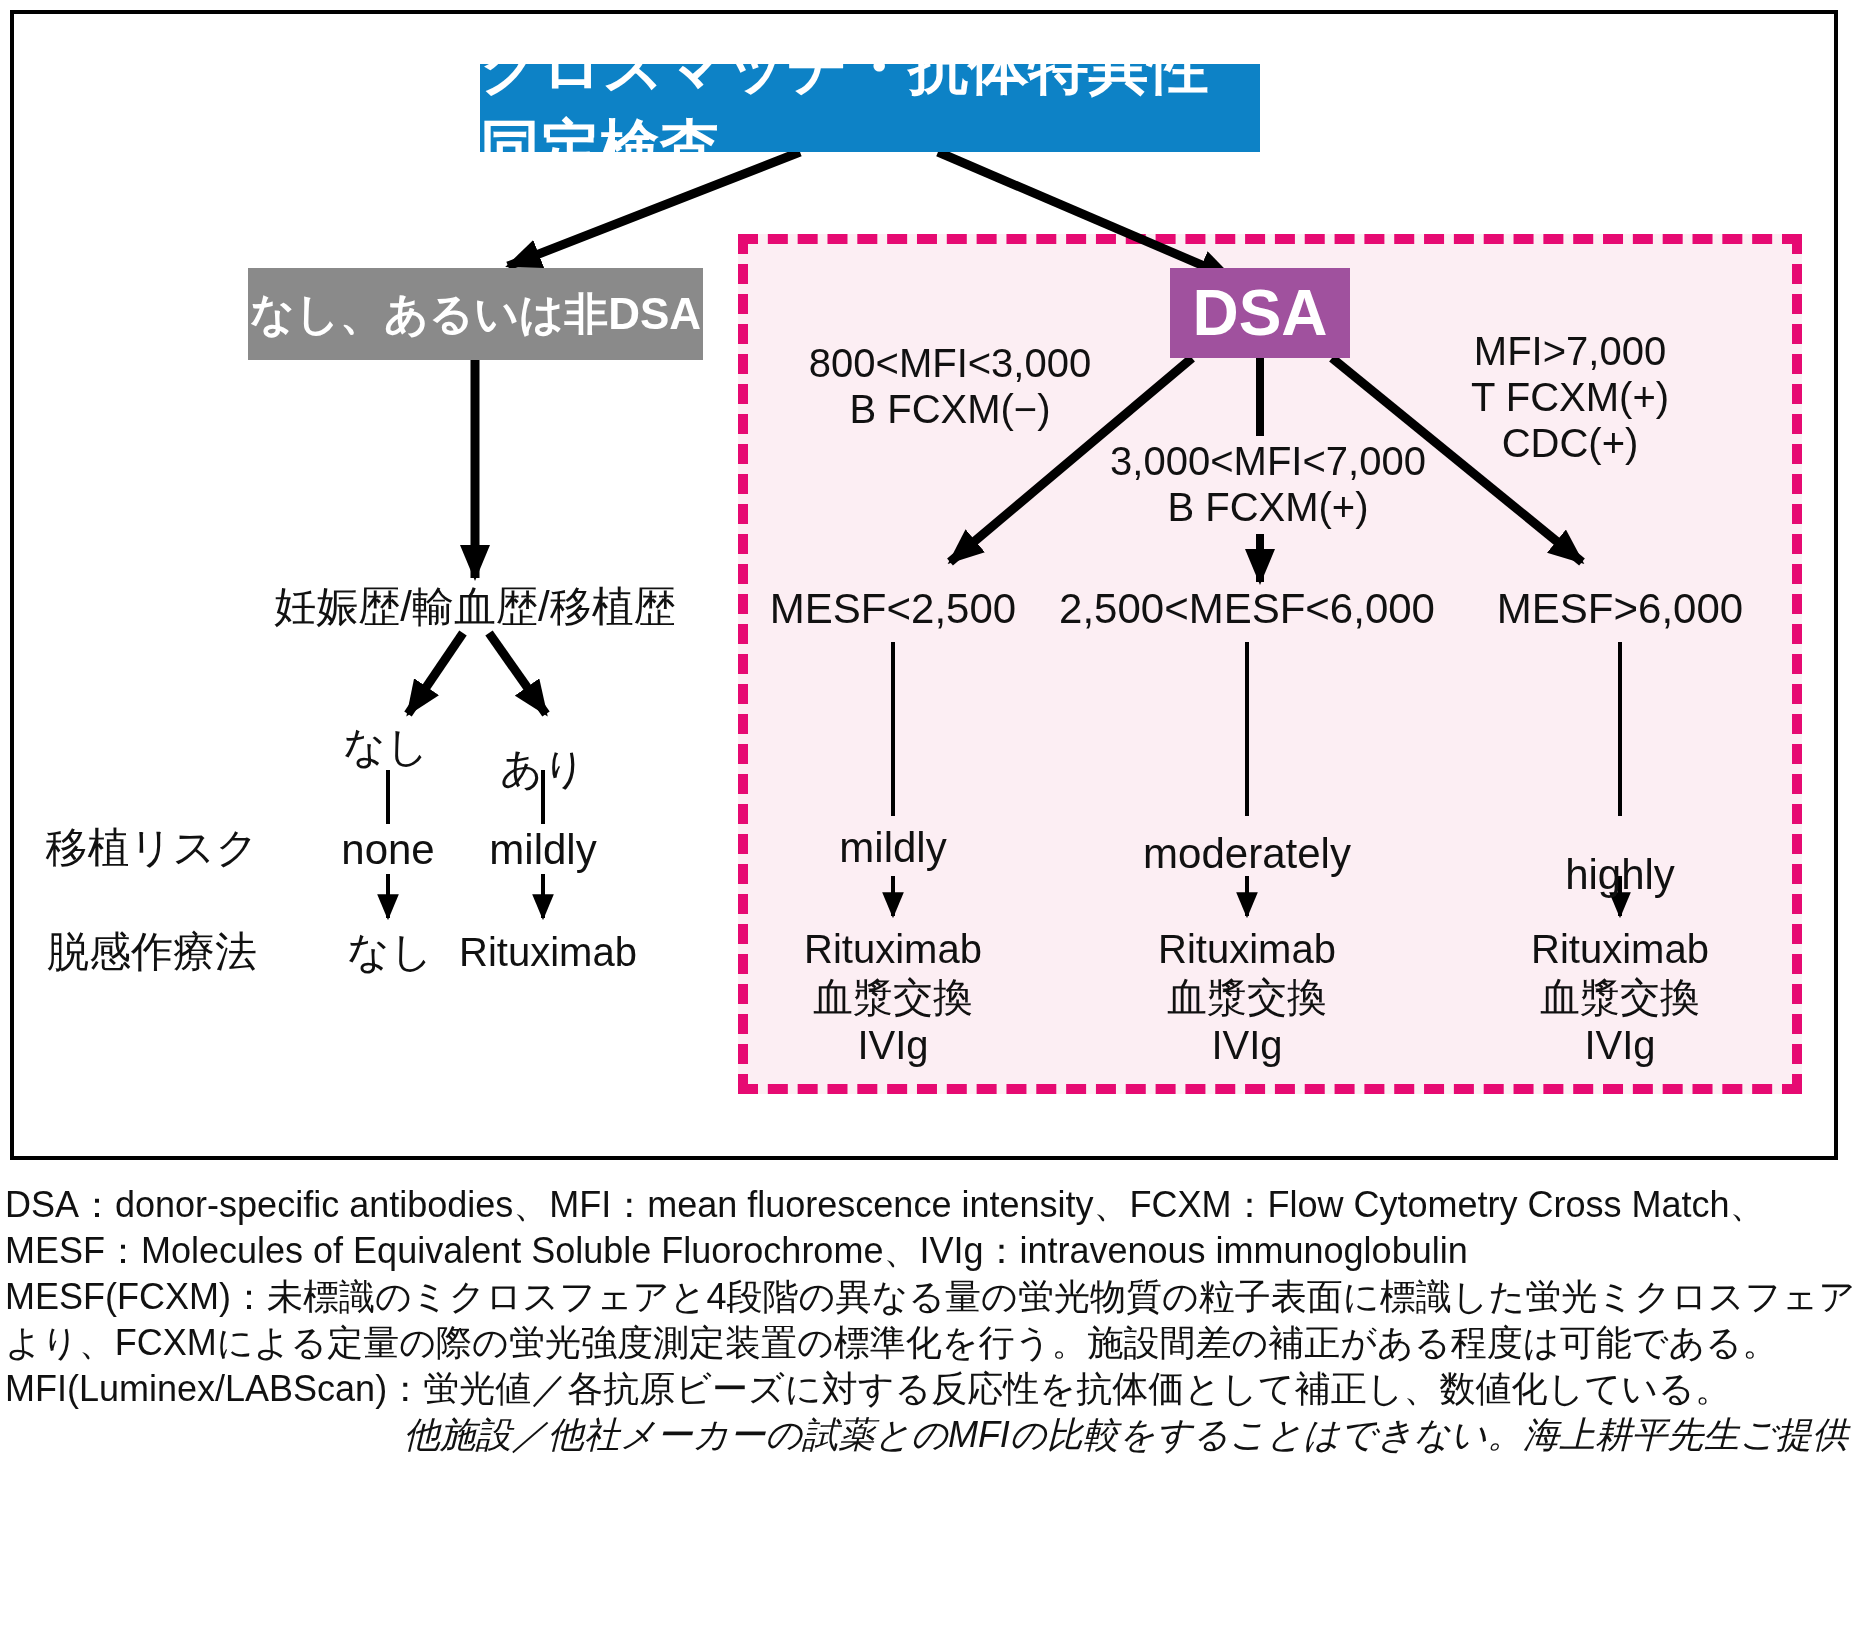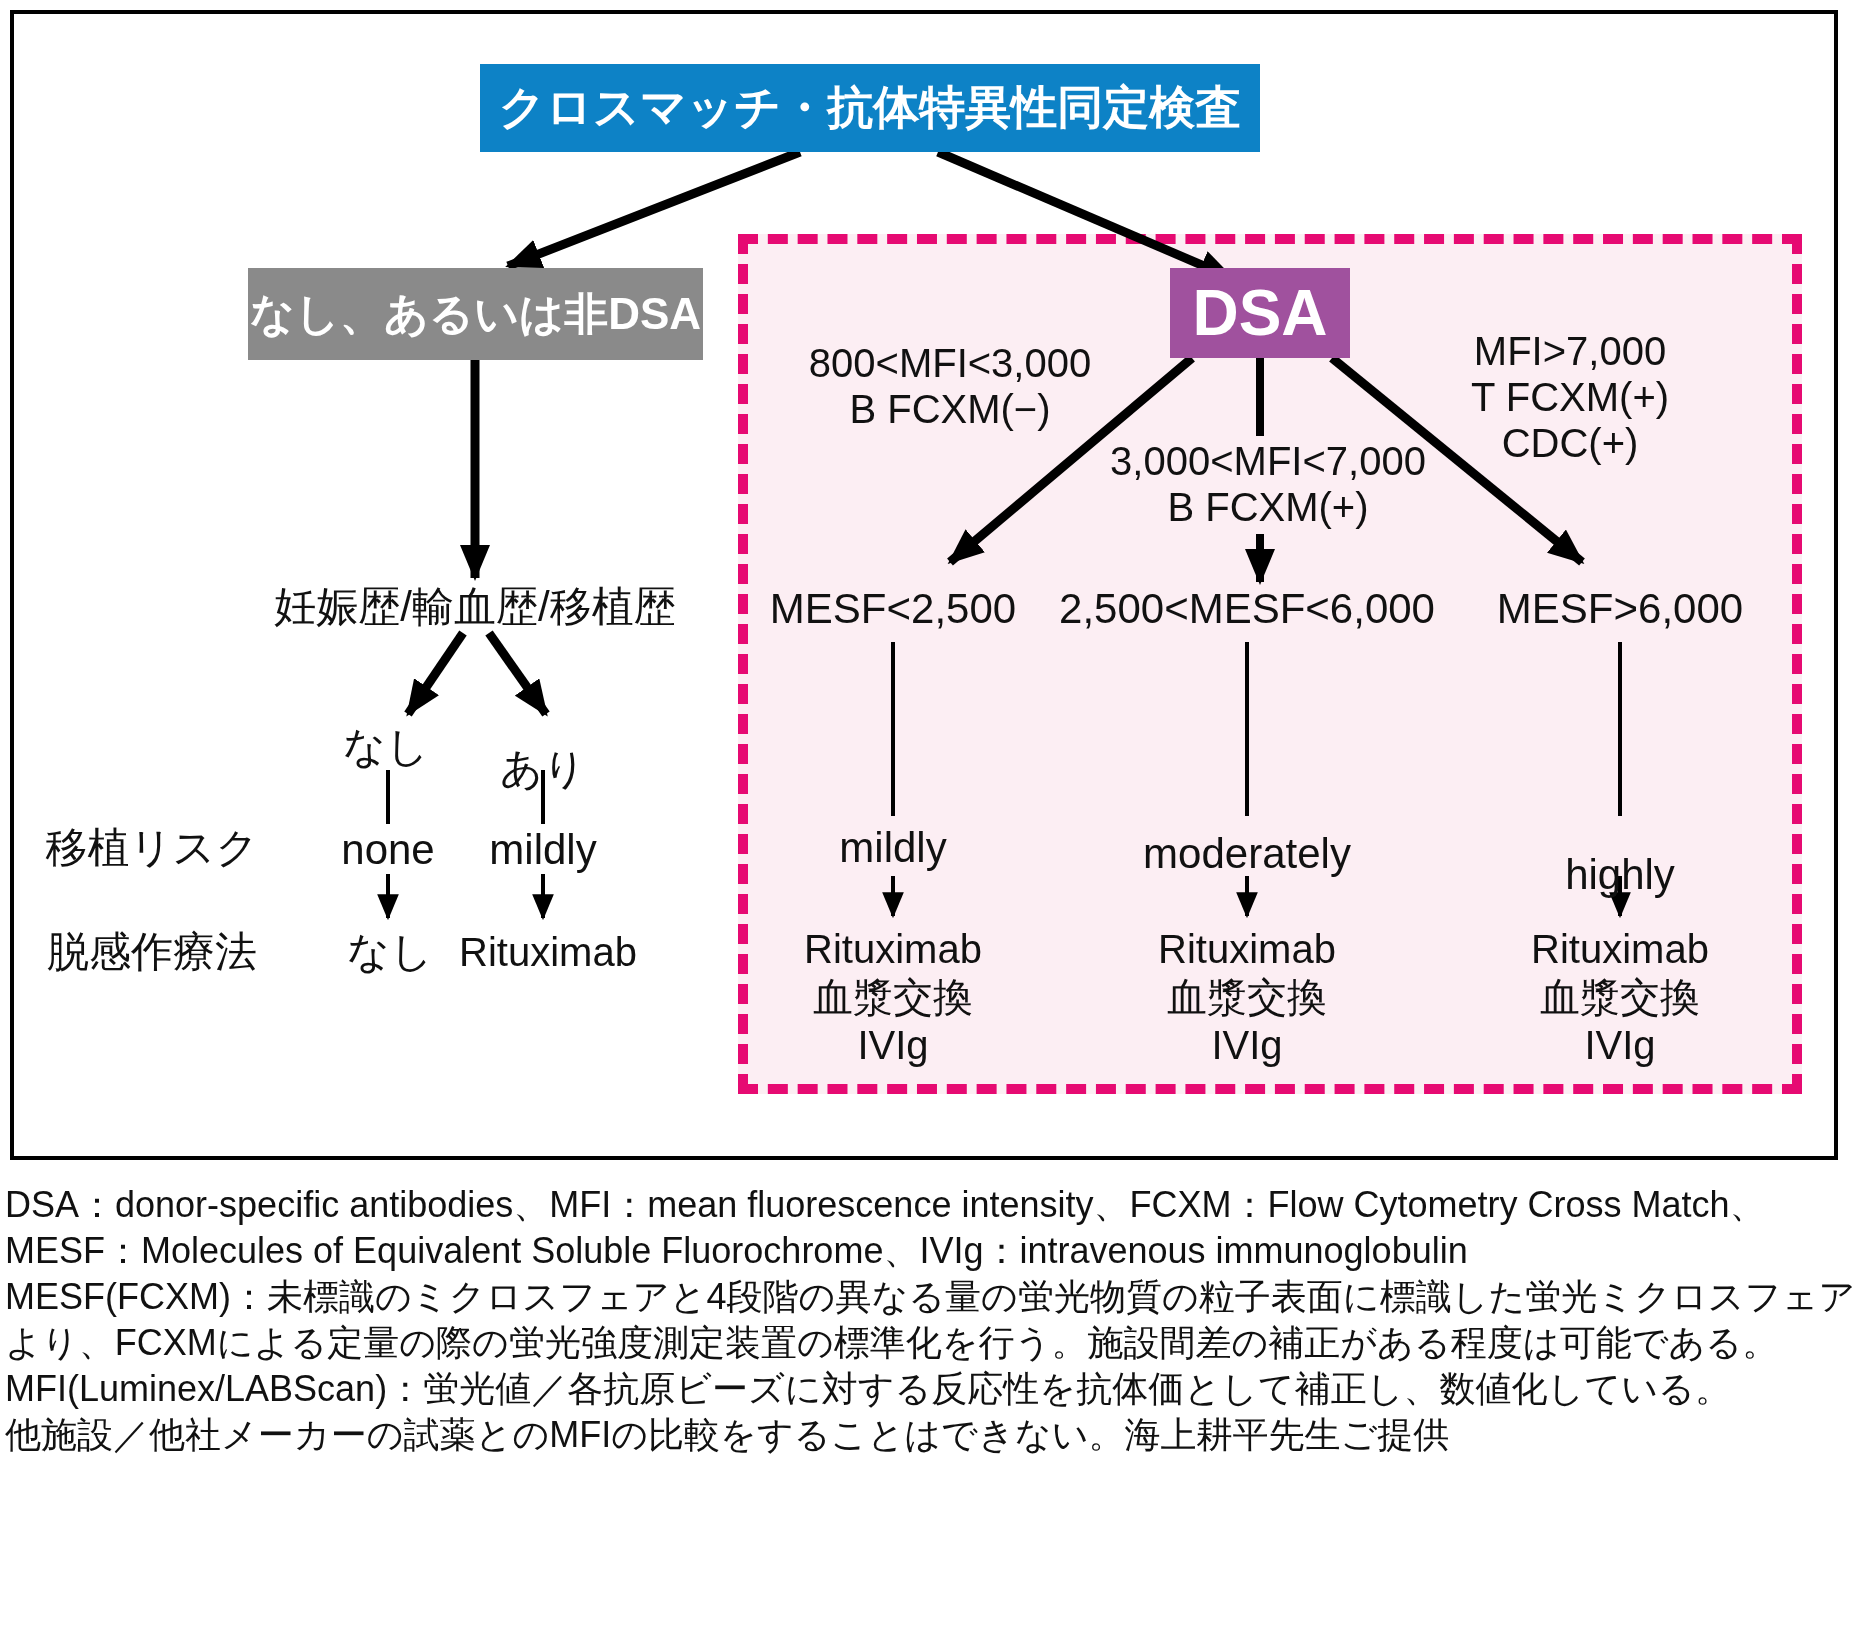--- a/index.html
+++ b/index.html
@@ -5,30 +5,30 @@
   html,body{margin:0;padding:0;background:#fff;}
   #canvas{
     position:relative;width:1852px;height:1636px;background:#fff;overflow:hidden;
     font-family:"Liberation Sans","DejaVu Sans",sans-serif;color:#111;
   }
   .abs{position:absolute;box-sizing:border-box;}
   .ctr{transform:translateX(-50%);white-space:nowrap;text-align:center;}
   .node{display:flex;align-items:center;justify-content:center;color:#fff;font-weight:bold;}
   #frame{left:10px;top:10px;width:1828px;height:1150px;border:4px solid #000;background:#fff;}
   #dsa-region{left:738px;top:234px;width:1064px;height:860px;border:10px dashed var(--dash,#e60a72);background:var(--region_bg,#fceef3);}
-  #title-box{left:480px;top:64px;width:780px;height:88px;background:var(--title_bg,#0d82c6);font-size:46px;}
+  #title-box{left:480px;top:64px;width:780px;height:88px;background:var(--title_bg,#0d82c6);font-size:60px;}
   #left-node{left:248px;top:268px;width:455px;height:92px;background:var(--gray_node,#8a8a8a);font-size:44px;}
   #dsa-node{left:1170px;top:268px;width:180px;height:90px;background:var(--purple_node,#a0519e);font-size:64px;}
   .lbl{font-size:42px;line-height:46px;}
   .cond{font-size:40px;line-height:46px;}
   .treat{font-size:40px;line-height:48px;}
   .ritux{font-size:40px;line-height:46px;}
   #footnotes{left:5px;top:1182px;width:1843px;font-size:36px;line-height:46px;}
   .fline{white-space:nowrap;}
-  .flast{display:flex;justify-content:flex-start;}
+  .flast{display:flex;justify-content:flex-end;font-style:italic;}
   svg.overlay{position:absolute;left:0;top:0;pointer-events:none;}
 </style>
 </head>
 <body>
 
 <div id="canvas">
 
   <div id="frame" class="abs"></div>
 
   <div id="dsa-region" class="abs"></div>

